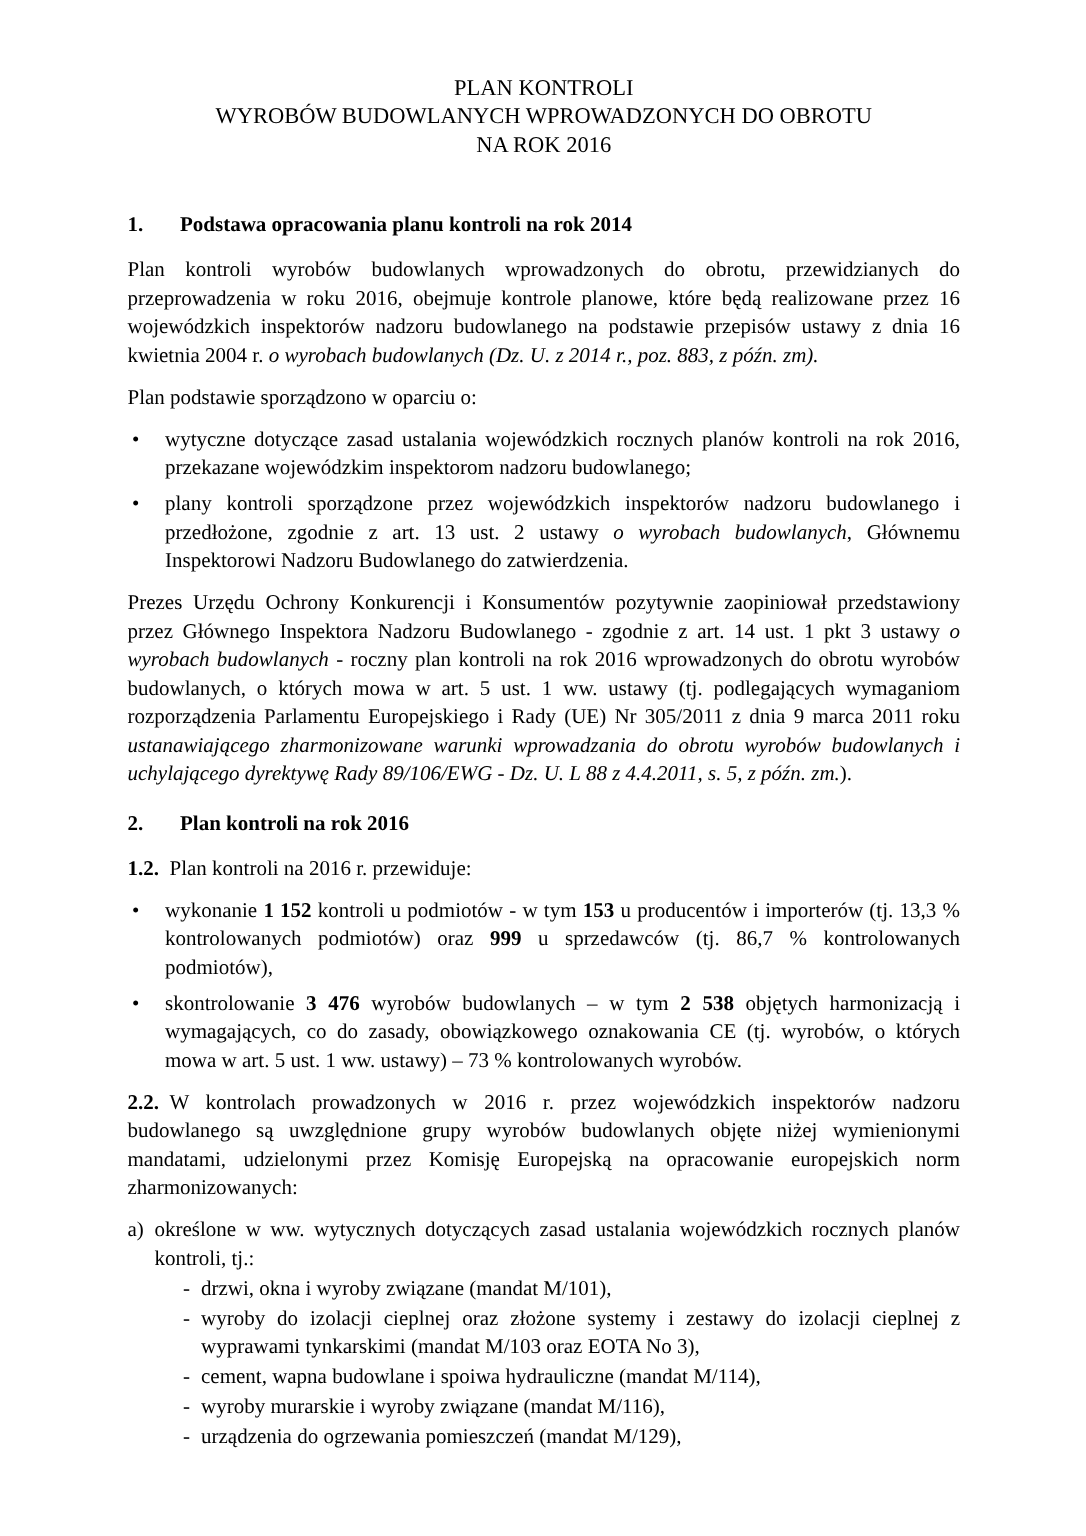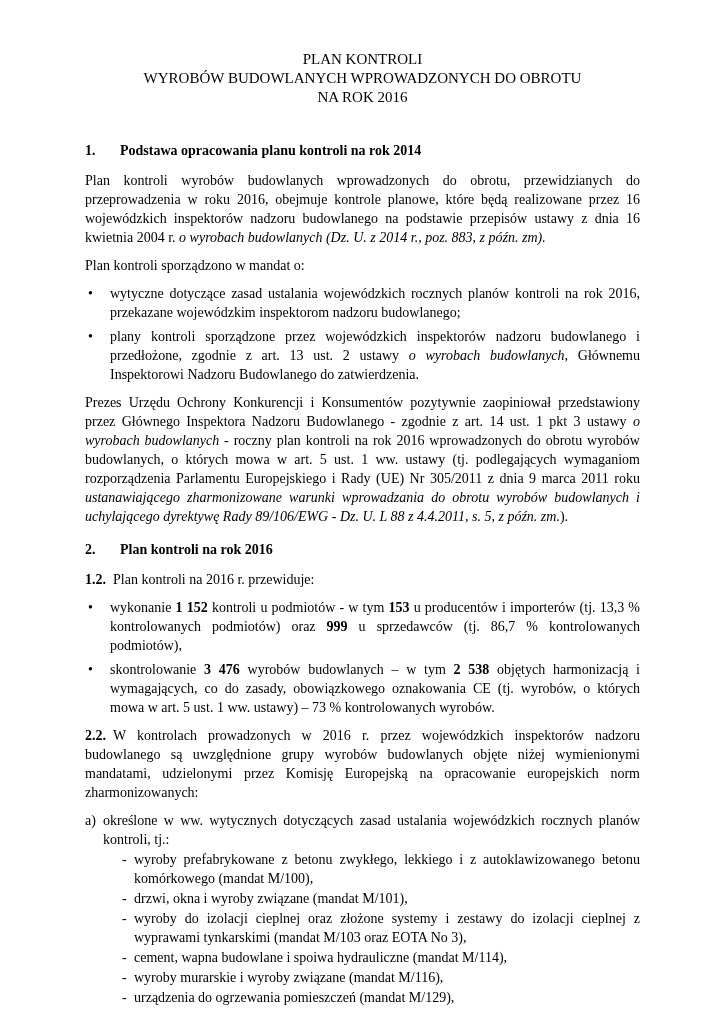--- a/index.html
+++ b/index.html
@@ -41,21 +41,21 @@
   <header class="doc-title">
     <span class="tline">PLAN KONTROLI</span>
     <span class="tline">WYROBÓW BUDOWLANYCH WPROWADZONYCH DO OBROTU</span>
     <span class="tline">NA ROK 2016</span>
   </header>
 
   <div class="heading"><span class="hnum">1.</span><span>Podstawa opracowania planu kontroli na rok 2014</span></div>
 
   <p class="just"><span>Plan kontroli wyrobów budowlanych wprowadzonych do obrotu, przewidzianych do przeprowadzenia w roku 2016, obejmuje kontrole planowe, które będą realizowane przez 16 wojewódzkich inspektorów nadzoru budowlanego na podstawie przepisów ustawy z dnia 16 kwietnia 2004 r. </span><span class="italic">o wyrobach budowlanych (Dz. U. z 2014 r., poz. 883, z późn. zm).</span></p>
 
-  <p><span>Plan kontroli sporządzono w mandat o:</span></p>
+  <p><span>Plan podstawie sporządzono w oparciu o:</span></p>
 
   <ul class="bullets">
     <li><span>wytyczne dotyczące zasad ustalania wojewódzkich rocznych planów kontroli na rok 2016, przekazane wojewódzkim inspektorom nadzoru budowlanego;</span></li>
     <li><span>plany kontroli sporządzone przez wojewódzkich inspektorów nadzoru budowlanego i przedłożone, zgodnie z art. 13 ust. 2 ustawy </span><span class="italic">o wyrobach budowlanych</span><span>, Głównemu Inspektorowi Nadzoru Budowlanego do zatwierdzenia.</span></li>
   </ul>
 
   <p class="just"><span>Prezes Urzędu Ochrony Konkurencji i Konsumentów pozytywnie zaopiniował przedstawiony przez Głównego Inspektora Nadzoru Budowlanego - zgodnie z art. 14 ust. 1 pkt 3 ustawy </span><span class="italic">o wyrobach budowlanych</span><span> - roczny plan kontroli na rok 2016 wprowadzonych do obrotu wyrobów budowlanych, o których mowa w art. 5 ust. 1 ww. ustawy (tj. podlegających wymaganiom rozporządzenia Parlamentu Europejskiego i Rady (UE) Nr 305/2011 z dnia 9 marca 2011 roku </span><span class="italic">ustanawiającego zharmonizowane warunki wprowadzania do obrotu wyrobów budowlanych i uchylającego dyrektywę Rady 89/106/EWG - Dz. U. L 88 z 4.4.2011, s. 5, z późn. zm.</span><span>).</span></p>
 
   <div class="heading"><span class="hnum">2.</span><span>Plan kontroli na rok 2016</span></div>
 
@@ -64,21 +64,20 @@
   <ul class="bullets">
     <li><span>wykonanie </span><span class="bold">1 152</span><span> kontroli u podmiotów - w tym </span><span class="bold">153</span><span> u producentów i importerów (tj. 13,3 % kontrolowanych podmiotów) oraz </span><span class="bold">999</span><span> u sprzedawców (tj. 86,7 % kontrolowanych podmiotów),</span></li>
     <li><span>skontrolowanie </span><span class="bold">3 476</span><span> wyrobów budowlanych – w tym </span><span class="bold">2 538</span><span> objętych harmonizacją i wymagających, co do zasady, obowiązkowego oznakowania CE (tj. wyrobów, o których mowa w art. 5 ust. 1 ww. ustawy) – 73 %  kontrolowanych wyrobów.</span></li>
   </ul>
 
   <p class="just"><span class="subnum">2.2.</span><span>W kontrolach prowadzonych w 2016 r. przez wojewódzkich inspektorów nadzoru budowlanego są uwzględnione grupy wyrobów budowlanych objęte niżej wymienionymi mandatami, udzielonymi przez Komisję Europejską na opracowanie europejskich norm zharmonizowanych:</span></p>
 
   <div class="alpha-item"><span class="amarker">a)</span><span>określone w ww. wytycznych dotyczących zasad ustalania wojewódzkich rocznych planów kontroli, tj.:</span></div>
 
   <ul class="dashes">
-    <li>wyroby prefabrykowane z betonu zwykłego, lekkiego i z autoklawizowanego betonu komórkowego (mandat M/100),</li>
     <li>drzwi, okna i wyroby związane (mandat M/101),</li>
     <li>wyroby do izolacji cieplnej oraz złożone systemy i zestawy do izolacji cieplnej z wyprawami tynkarskimi (mandat M/103 oraz EOTA No 3),</li>
     <li>cement, wapna budowlane i spoiwa hydrauliczne (mandat M/114),</li>
     <li>wyroby murarskie i wyroby związane (mandat M/116),</li>
     <li>urządzenia do ogrzewania pomieszczeń (mandat M/129),</li>
   </ul>
 
 </div>
 
 </body></html>

